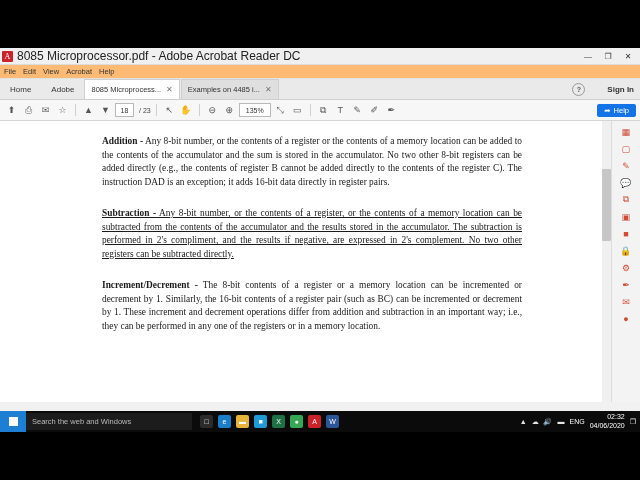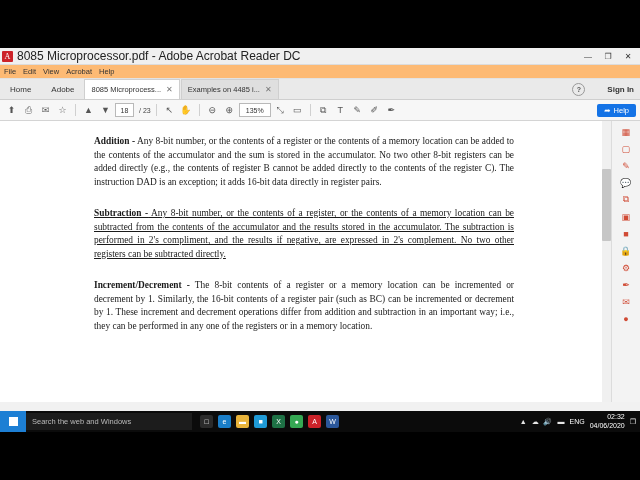--- a/index.html
+++ b/index.html
@@ -34,21 +34,21 @@
   .cmdbar{height:20px;background:#f7f7f7;border-bottom:1px solid #d4d4d4;display:flex;align-items:center;padding:0 4px;gap:2px;}
   .ic{width:15px;height:15px;display:flex;align-items:center;justify-content:center;font-size:9px;color:#555;}
   .sep{width:1px;height:12px;background:#d0d0d0;margin:0 3px;}
   .pagebox{width:17px;height:12px;border:1px solid #b9b9b9;background:#fff;font-size:7px;color:#333;display:flex;align-items:center;justify-content:center;}
   .pagelabel{font-size:7px;color:#444;margin-left:3px;}
   .zoombox{min-width:26px;height:12px;border:1px solid #b9b9b9;background:#fff;font-size:7px;color:#333;display:flex;align-items:center;justify-content:center;padding:0 2px;}
   .sharebtn{margin-left:auto;background:#1473e6;color:#fff;font-size:7.5px;border-radius:2px;padding:2px 7px;display:flex;align-items:center;gap:3px;}
 
   
   .docarea{position:relative;height:281px;background:#ffffff;overflow:hidden;}
-  .page{position:absolute;left:38px;top:0;width:528px;height:281px;background:#fff;}
+  .page{position:absolute;left:46px;top:0;width:528px;height:281px;background:#fff;}
   .para{position:absolute;color:#1a1a1a;font-family:"Liberation Serif",serif;font-size:9.4px;line-height:13.6px;text-align:justify;width:420px;left:56px;}
   .para b{font-weight:bold;}
 
   
   .rail{position:absolute;right:0;top:0;width:28px;height:281px;background:#f3f3f3;border-left:1px solid #dcdcdc;display:flex;flex-direction:column;align-items:center;padding-top:3px;gap:2px;}
   .rail .ric{width:18px;height:15px;display:flex;align-items:center;justify-content:center;font-size:9px;color:#d04a34;}
   .scrolltrack{position:absolute;right:29px;top:0;width:9px;height:281px;background:#f0f0f0;}
   .scrollthumb{position:absolute;right:29px;top:48px;width:9px;height:72px;background:#c6c6c6;border-radius:1px;}
 
   

